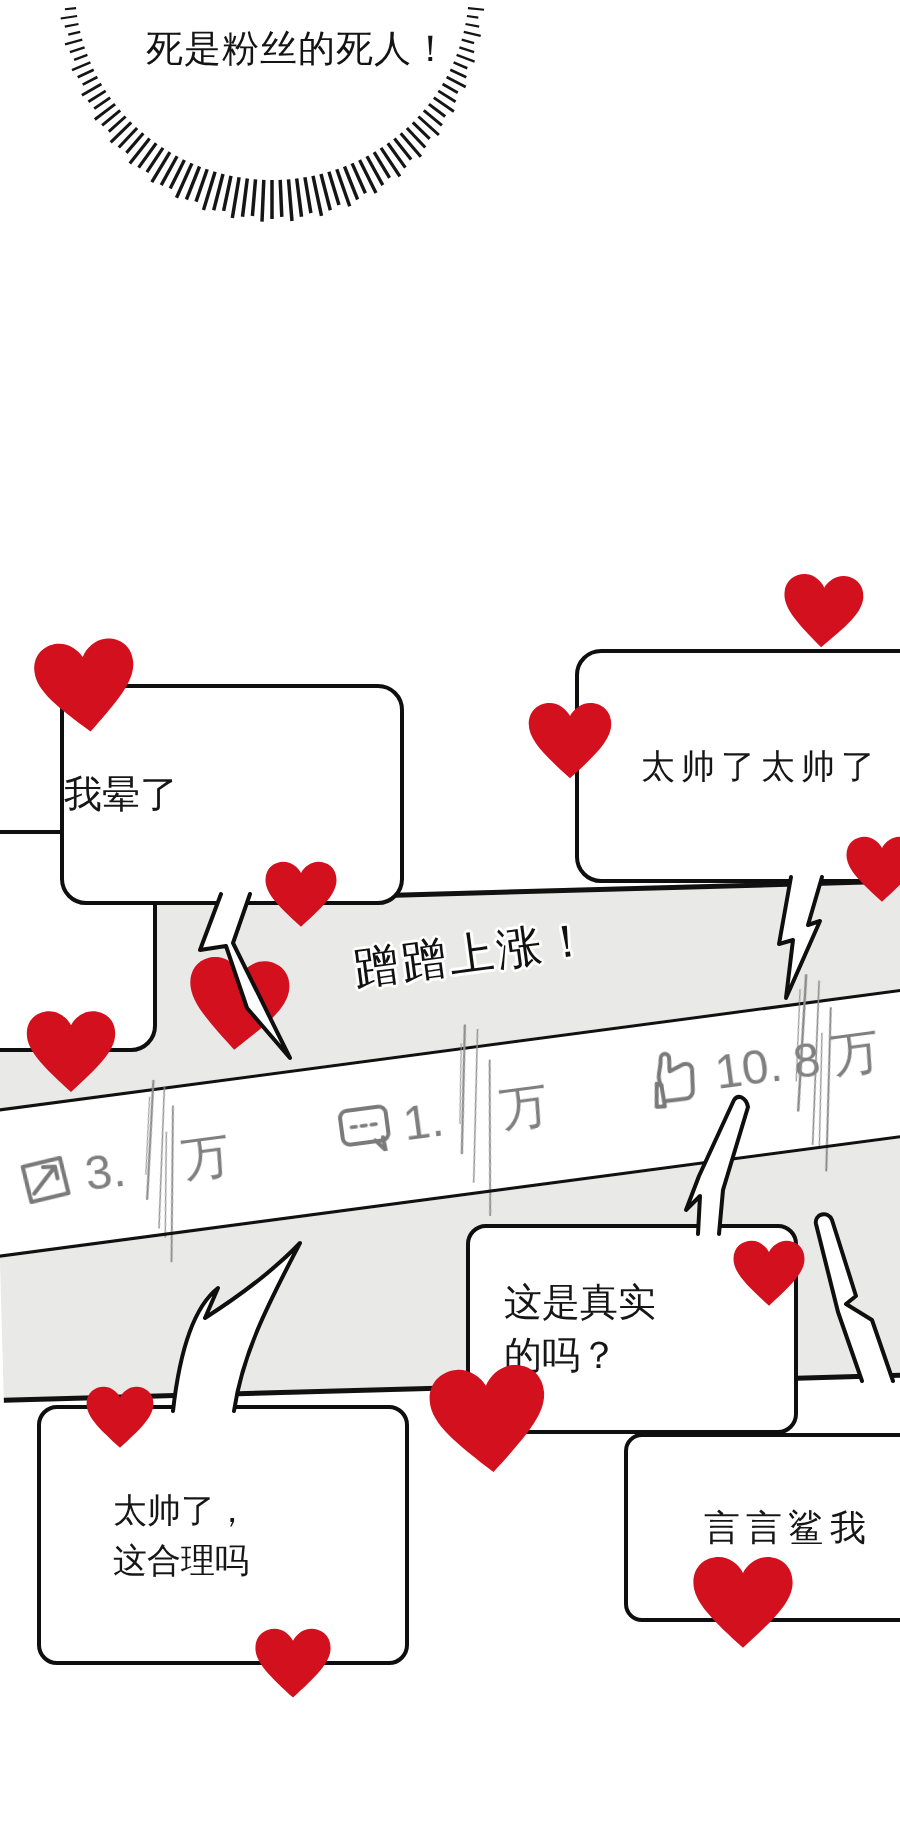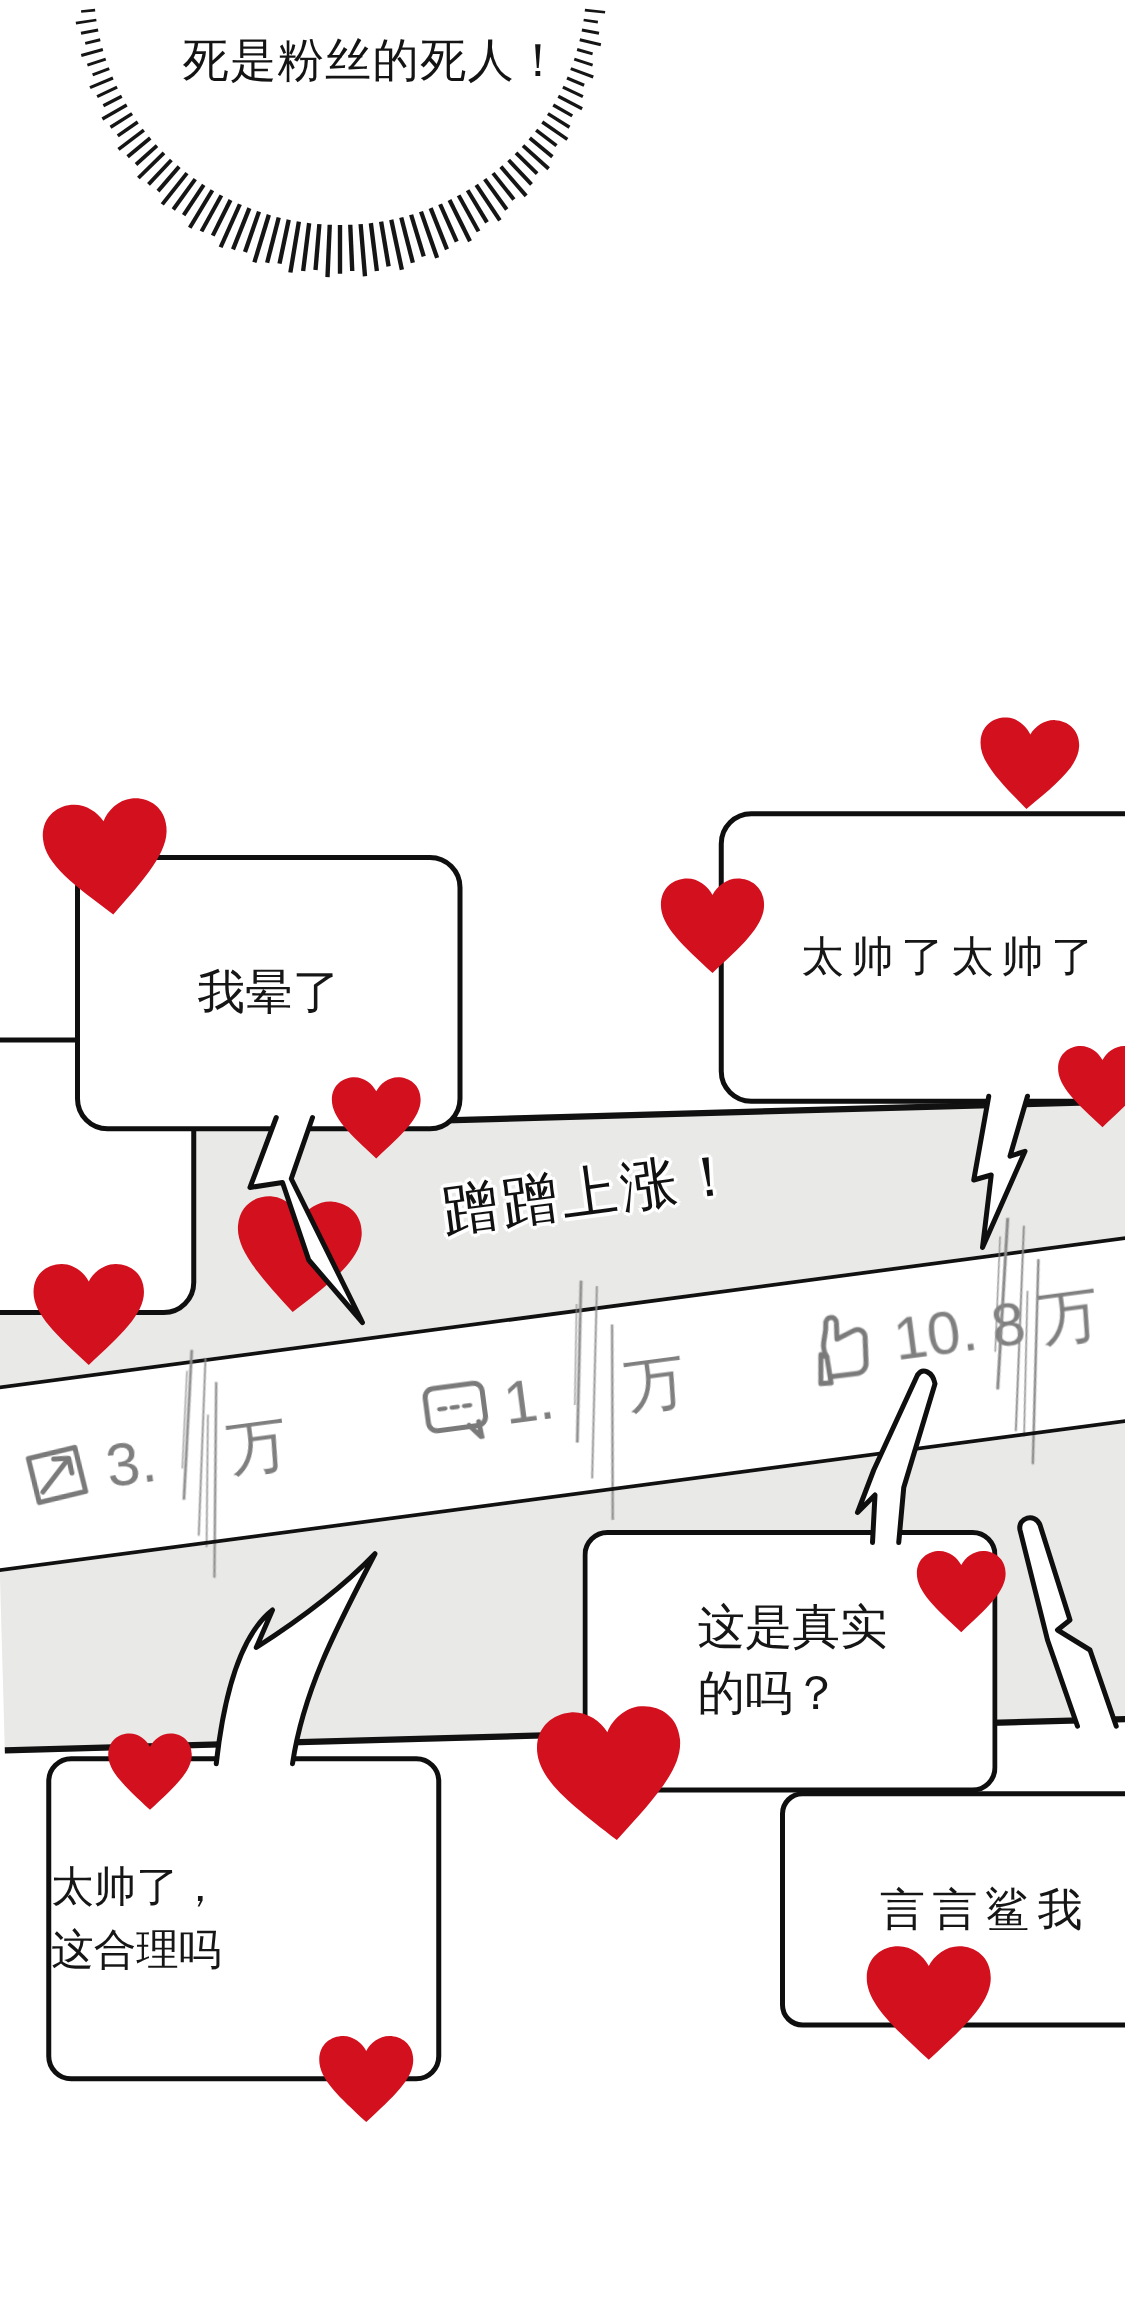--- a/index.html
+++ b/index.html
@@ -54,28 +54,28 @@
   .digit-wrap .scribble-lines{left:-16px;top:-58px;}
   
   .bubble{
     position:absolute;background:#fff;border:4px solid #0f0f0f;
     box-sizing:border-box;
     display:flex;flex-direction:column;justify-content:center;
     font-size:36px;line-height:1.38;color:#161616;
     white-space:pre-line;
   }
   .b-partial{left:-45px;top:830px;width:202px;height:222px;border-radius:26px;}
-  .b-woyunle{left:60px;top:684px;width:310px;height:221px;border-radius:26px;
-    text-align:center;font-size:38px;}
+  .b-woyunle{left:60px;top:684px;width:344px;height:221px;border-radius:26px;
+    font-size:38px;}
   .b-taishuai2{left:575px;top:649px;width:372px;height:234px;border-radius:26px;
     text-align:center;font-size:34px;letter-spacing:6px;}
   .b-zhenshi{left:466px;top:1224px;width:332px;height:210px;border-radius:20px;
-    font-size:38px;padding-left:88px;line-height:1.4;}
-  .b-heli{left:37px;top:1405px;width:316px;height:260px;border-radius:20px;
-    font-size:34px;line-height:1.48;}
+    font-size:38px;padding-left:34px;line-height:1.4;}
+  .b-heli{left:37px;top:1405px;width:372px;height:260px;border-radius:20px;
+    font-size:34px;padding-left:72px;line-height:1.48;}
   .b-yanyan{left:624px;top:1433px;width:296px;height:189px;border-radius:18px;
     font-size:36px;padding-left:76px;letter-spacing:6px;}
   
   #tails{position:absolute;left:0;top:0;}
   #tails path{fill:#fff;stroke:#0f0f0f;stroke-width:4;stroke-linejoin:round;stroke-linecap:round;}
   
   .heart{position:absolute;}
   .heart svg{display:block;width:100%;height:100%;}
 </style>
 </head>

